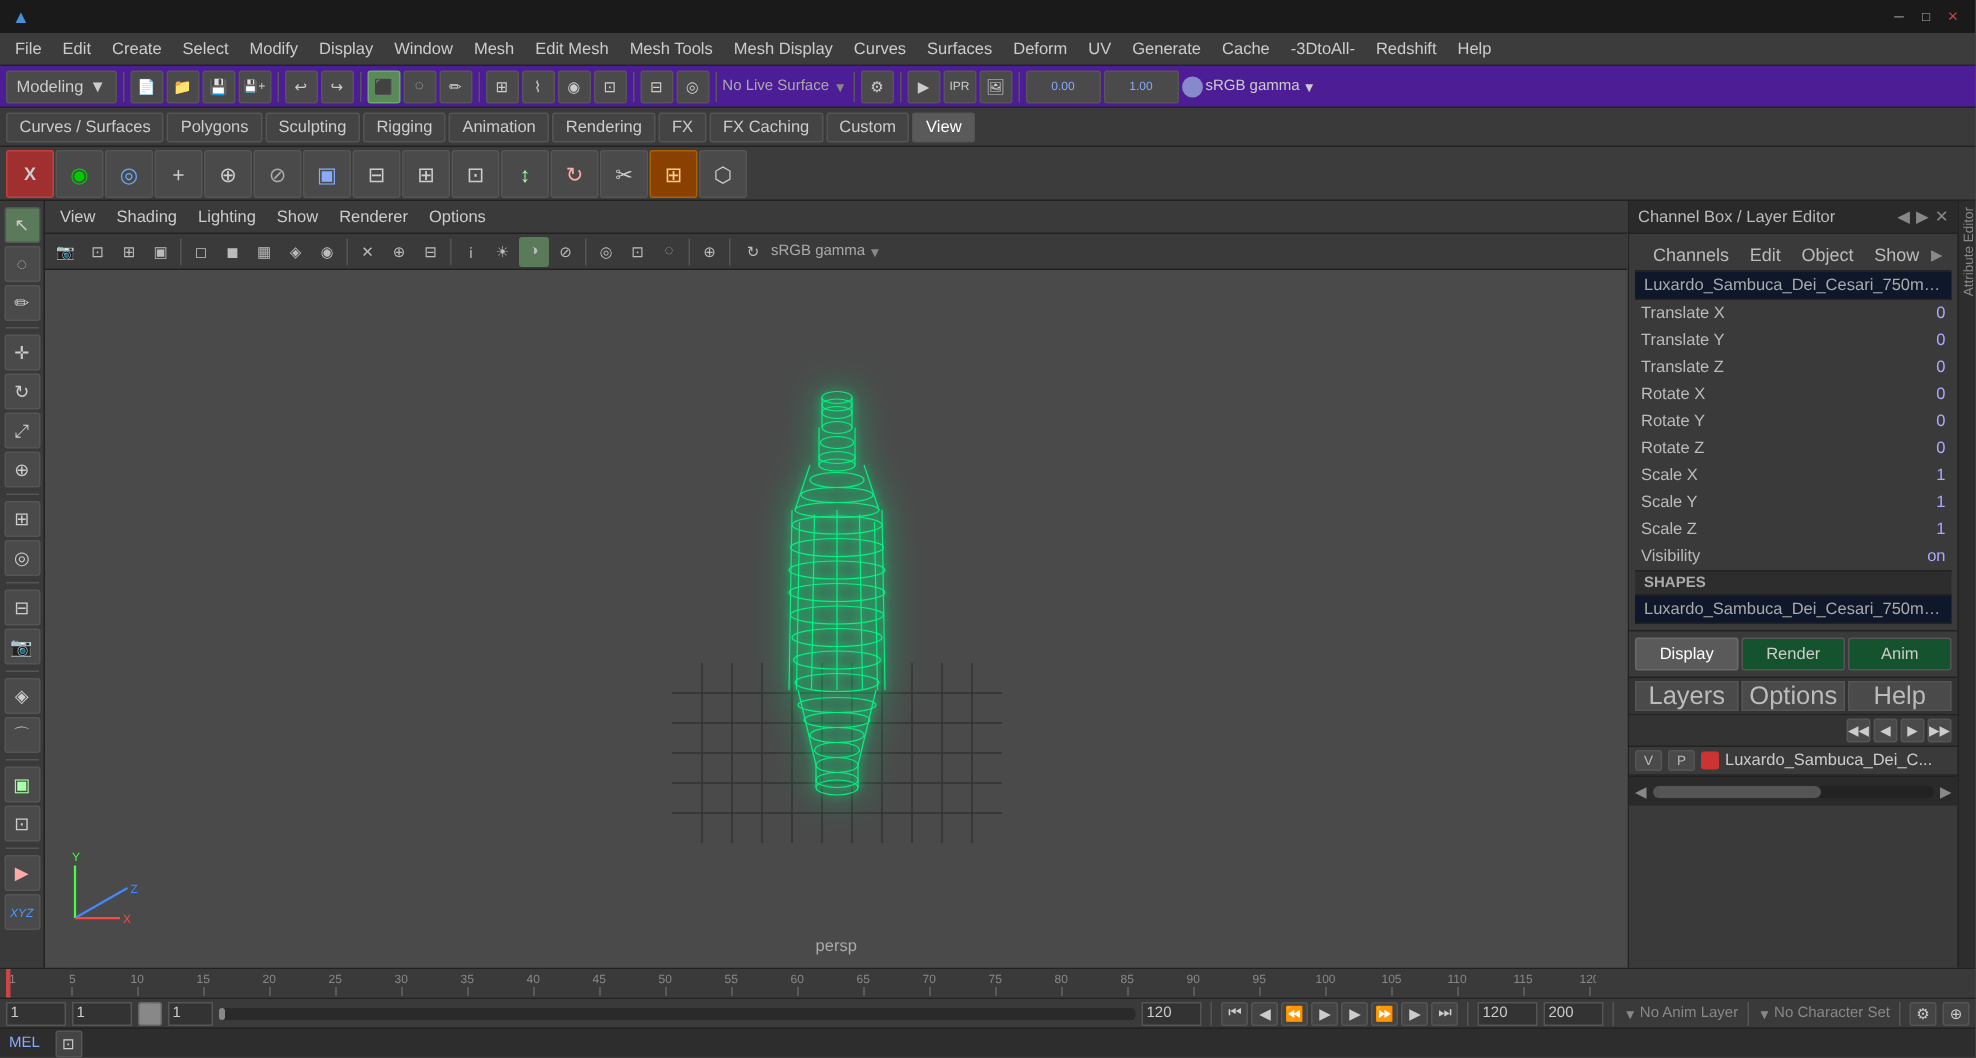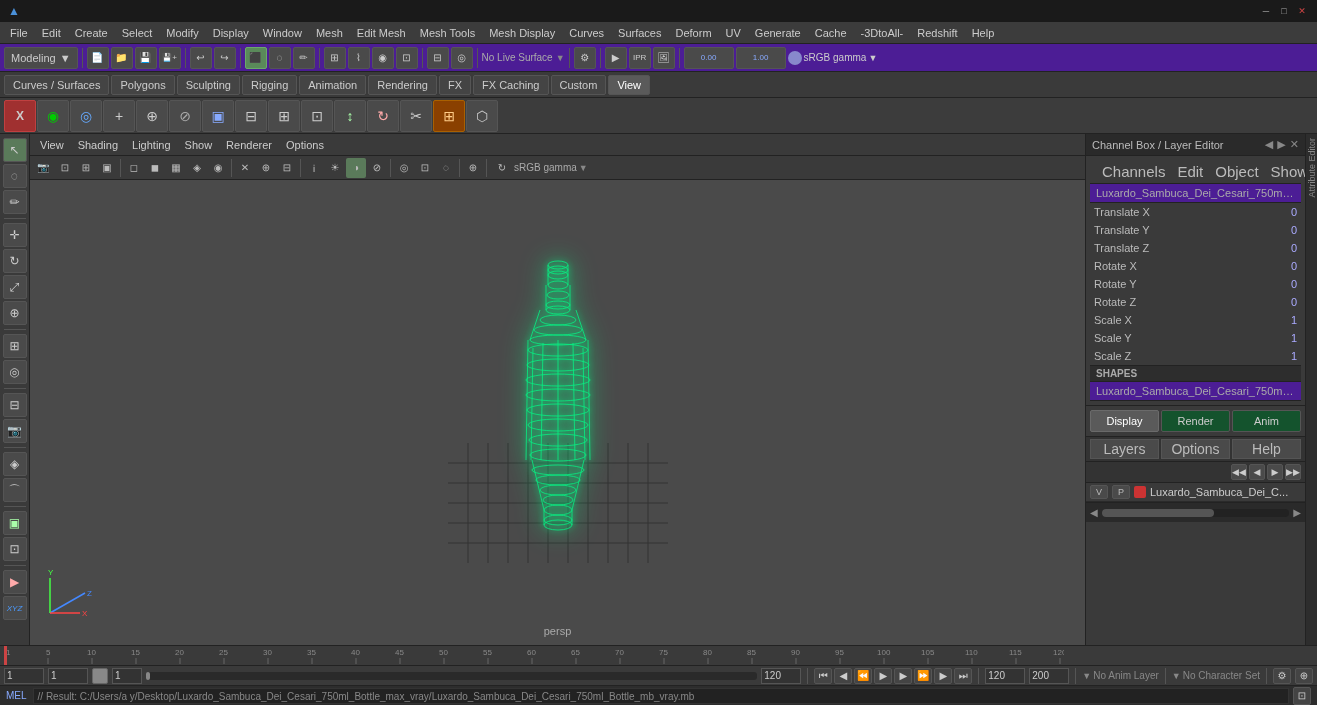--- a/index.html
+++ b/index.html
@@ -328,28 +328,28 @@
       justify-content: space-between;
       padding: 2px 6px;
       border-bottom: 1px solid #222;
     }
     .channel-header-btn {
       padding: 1px 6px;
       background: transparent;
       border: none;
       color: #bbb;
       cursor: pointer;
-      font-size: 15px;
+      font-size: 12px;
     }
 
     #object-name {
       padding: 3px 6px;
       font-size: 11px;
       color: #aaa;
-      background: #4c1d95;
+      background: #0f172a;
       border-bottom: 1px solid #222;
       white-space: nowrap;
       overflow: hidden;
       text-overflow: ellipsis;
     }
 
     
     #layer-panel {
       border-top: 1px solid #222;
     }
@@ -361,21 +361,21 @@
       border-bottom: 1px solid #222;
     }
     .layer-tab {
       flex: 1;
       height: 20px;
       background: #4a4a4a;
       border: 1px solid #555;
       border-radius: 0;
       display: flex; align-items: center; justify-content: center;
       cursor: pointer;
-      font-size: 14px;
+      font-size: 17px;
       color: #bbb;
     }
     .layer-menu-row {
       display: flex;
       gap: 4px;
       padding: 2px 4px;
       background: #333;
       border-bottom: 1px solid #222;
     }
     .layer-arrows {
@@ -860,20 +860,24 @@
         <span class="cb-value blue">1</span>
       </div>
       <div class="cb-row">
         <span class="cb-label">Scale Y</span>
         <span class="cb-value blue">1</span>
       </div>
       <div class="cb-row">
         <span class="cb-label">Scale Z</span>
         <span class="cb-value blue">1</span>
       </div>
+      <div class="cb-row">
+        <span class="cb-label">Visibility</span>
+        <span class="cb-value blue">on</span>
+      </div>
 
       <div class="section-header">SHAPES</div>
       <div id="object-name">Luxardo_Sambuca_Dei_Cesari_750ml_...</div>
     </div>
 
     <div class="cb-tabs">
       <div class="cb-tab active">Display</div>
       <div class="cb-tab">Render</div>
       <div class="cb-tab">Anim</div>
     </div>
@@ -1031,15 +1035,14 @@
     <span style="font-size:9px;color:#888;">▼</span>
     <span style="font-size:10px;color:#888;">No Character Set</span>
   </div>
   <div class="bc-sep"></div>
   <div style="width:18px;height:16px;background:#444;border:1px solid #555;border-radius:2px;display:flex;align-items:center;justify-content:center;cursor:pointer;font-size:10px;color:#ccc;">⚙</div>
   <div style="width:18px;height:16px;background:#444;border:1px solid #555;border-radius:2px;display:flex;align-items:center;justify-content:center;cursor:pointer;font-size:10px;color:#ccc;">⊕</div>
 </div>
 
 <div id="status-bar">
   <span id="status-label">MEL</span>
-  <span style="flex:1;background:#222;border:1px solid #333;padding:0 4px;height:16px;display:inline-block;line-height:16px;font-size:10px;color:#888;overflow:hidden;white-space:nowrap;">// Result: C:/Users/a y/Desktop/Luxardo_Sambuca_Dei_Cesari_750ml_Bottle_max_vray/Luxardo_Sambuca_Dei_Cesari_750ml_Bottle_mb_vray.mb</span>
   <div style="width:18px;height:18px;background:#444;border:1px solid #555;border-radius:2px;display:flex;align-items:center;justify-content:center;cursor:pointer;font-size:10px;color:#ccc;margin-left:4px;">⊡</div>
 </div>
 
 </body></html>

